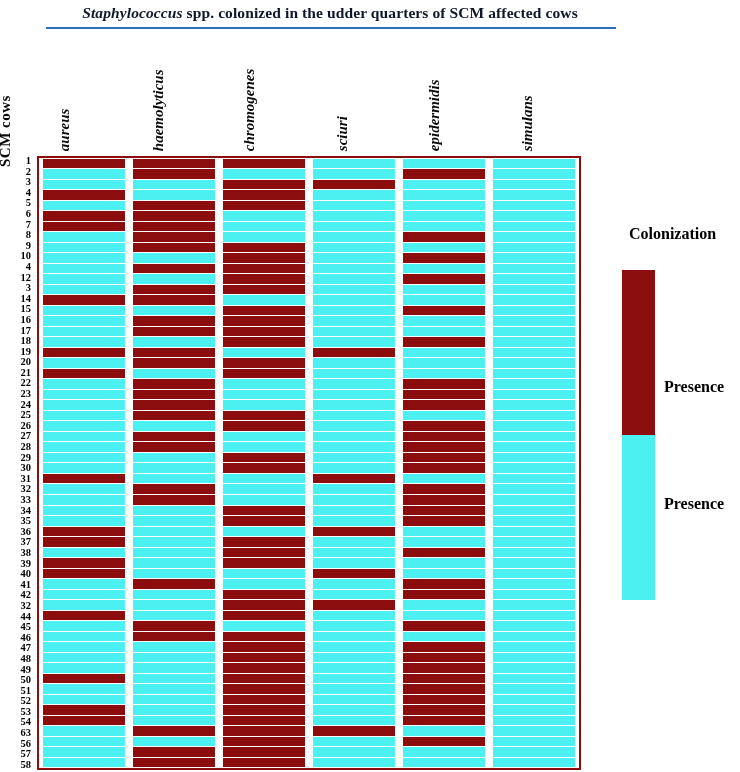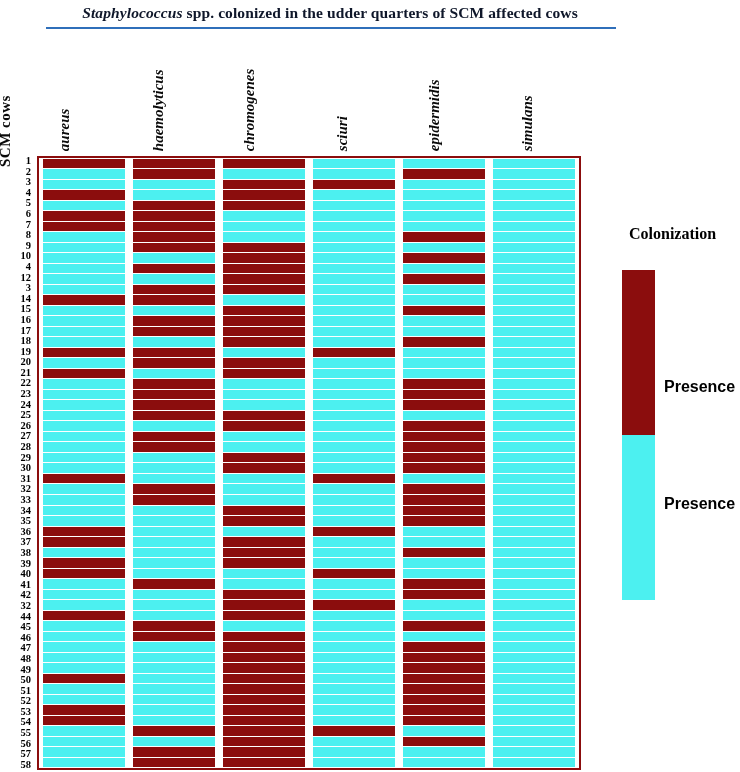--- a/index.html
+++ b/index.html
@@ -148,21 +148,21 @@
     height: 50%;
     background: #8b0d0d;
   }
   #legend-swatch-absence {
     height: 50%;
     background: #4cf0f0;
   }
   .legend-label {
     position: absolute;
     left: 66px;
-    font-family: Liberation Sans, sans-serif;
+    font-family: Liberation Serif, serif;
     font-size: 16px;
     font-weight: bold;
     color: #000000;
     white-space: nowrap;
   }
   #legend-label-presence { top: 153px; }
   #legend-label-absence  { top: 270px; }
 </style>
 </head>
 <body>
@@ -231,21 +231,21 @@
     <div class="row-label">45</div>
     <div class="row-label">46</div>
     <div class="row-label">47</div>
     <div class="row-label">48</div>
     <div class="row-label">49</div>
     <div class="row-label">50</div>
     <div class="row-label">51</div>
     <div class="row-label">52</div>
     <div class="row-label">53</div>
     <div class="row-label">54</div>
-    <div class="row-label">55</div>
+    <div class="row-label">63</div>
     <div class="row-label">56</div>
     <div class="row-label">57</div>
     <div class="row-label">58</div>
   </div>
 
 <div id="heatmap">
     <div class="hm-row">
       <div class="hm-cell present"></div>
       <div class="hm-cell present"></div>
       <div class="hm-cell present"></div>

